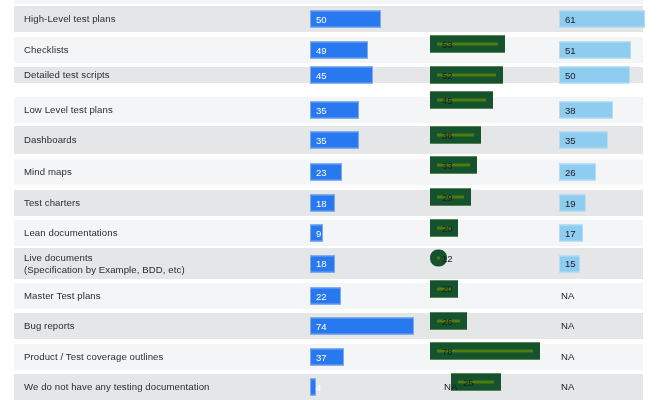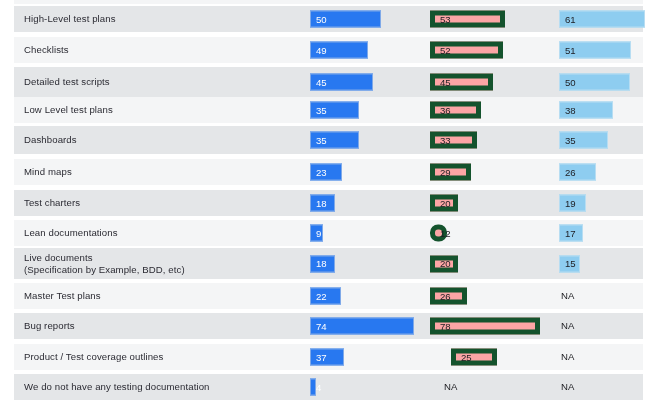--- a/index.html
+++ b/index.html
@@ -85,22 +85,23 @@
     color: #1d1d22;
     line-height: 1;
     white-space: nowrap;
   }
   .bar.series-blue {
     background: #2878f0;
     border: 1px solid #7fa9e8;
   }
   .bar.series-blue .bar-value { color: #ffffff; }
   .bar.series-orange {
-    background: #fca5a5;
-    border: 5px solid #14532d;
+    background: #4d7c0f;
+    border: 7px solid #14532d;
+    margin-top: 25px;
   }
   .bar.series-orange .bar-value { color: #1d1d22; }
   .bar.series-lightblue {
     background: #8ecdf0;
     border: 1px solid #b7ddf2;
   }
   .bar.series-lightblue .bar-value { color: #1d1d22; }
 
   .na-label {
     position: absolute;
@@ -137,21 +138,21 @@
         <div class="bar series-blue" style="left: 296px; width: 58px;">
           <span class="bar-value">49</span>
         </div>
         <div class="bar series-orange" style="left: 416px; width: 73px;">
           <span class="bar-value">52</span>
         </div>
         <div class="bar series-lightblue" style="left: 545px; width: 72px;">
           <span class="bar-value">51</span>
         </div>
       </div>
-      <div class="row band-dark" style="top: 67px; height: 30px;">
+      <div class="row band-dark" style="top: 67px; height: 16px;">
         <div class="band"></div>
         <div class="row-label">Detailed test scripts</div>
         <div class="bar series-blue" style="left: 296px; width: 63px;">
           <span class="bar-value">45</span>
         </div>
         <div class="bar series-orange" style="left: 416px; width: 63px;">
           <span class="bar-value">45</span>
         </div>
         <div class="bar series-lightblue" style="left: 545px; width: 71px;">
           <span class="bar-value">50</span>

